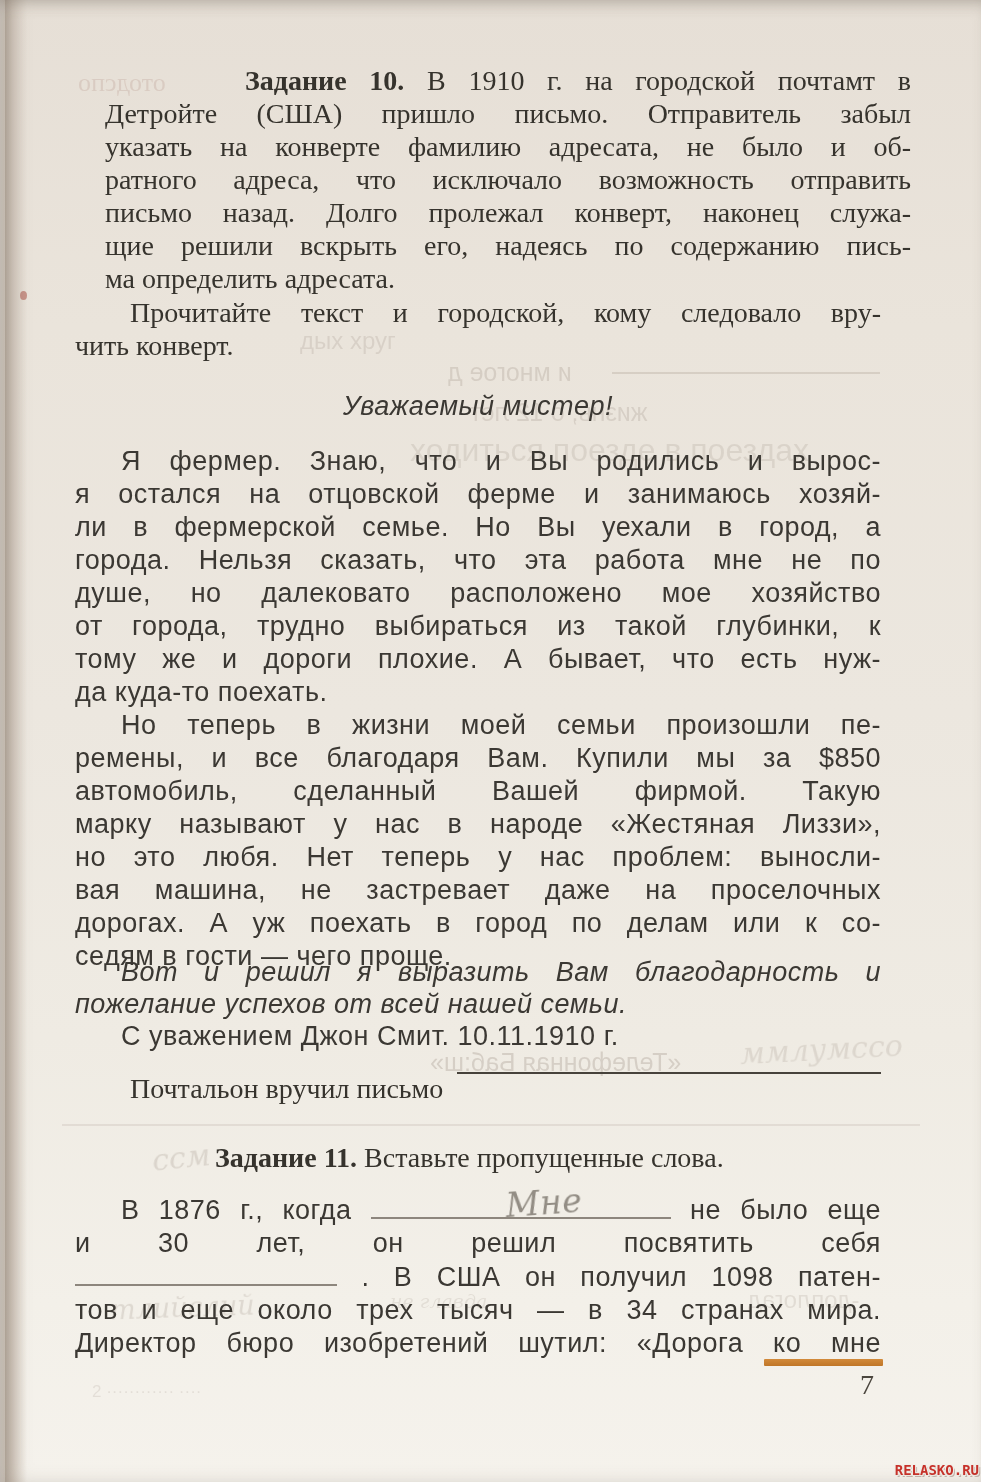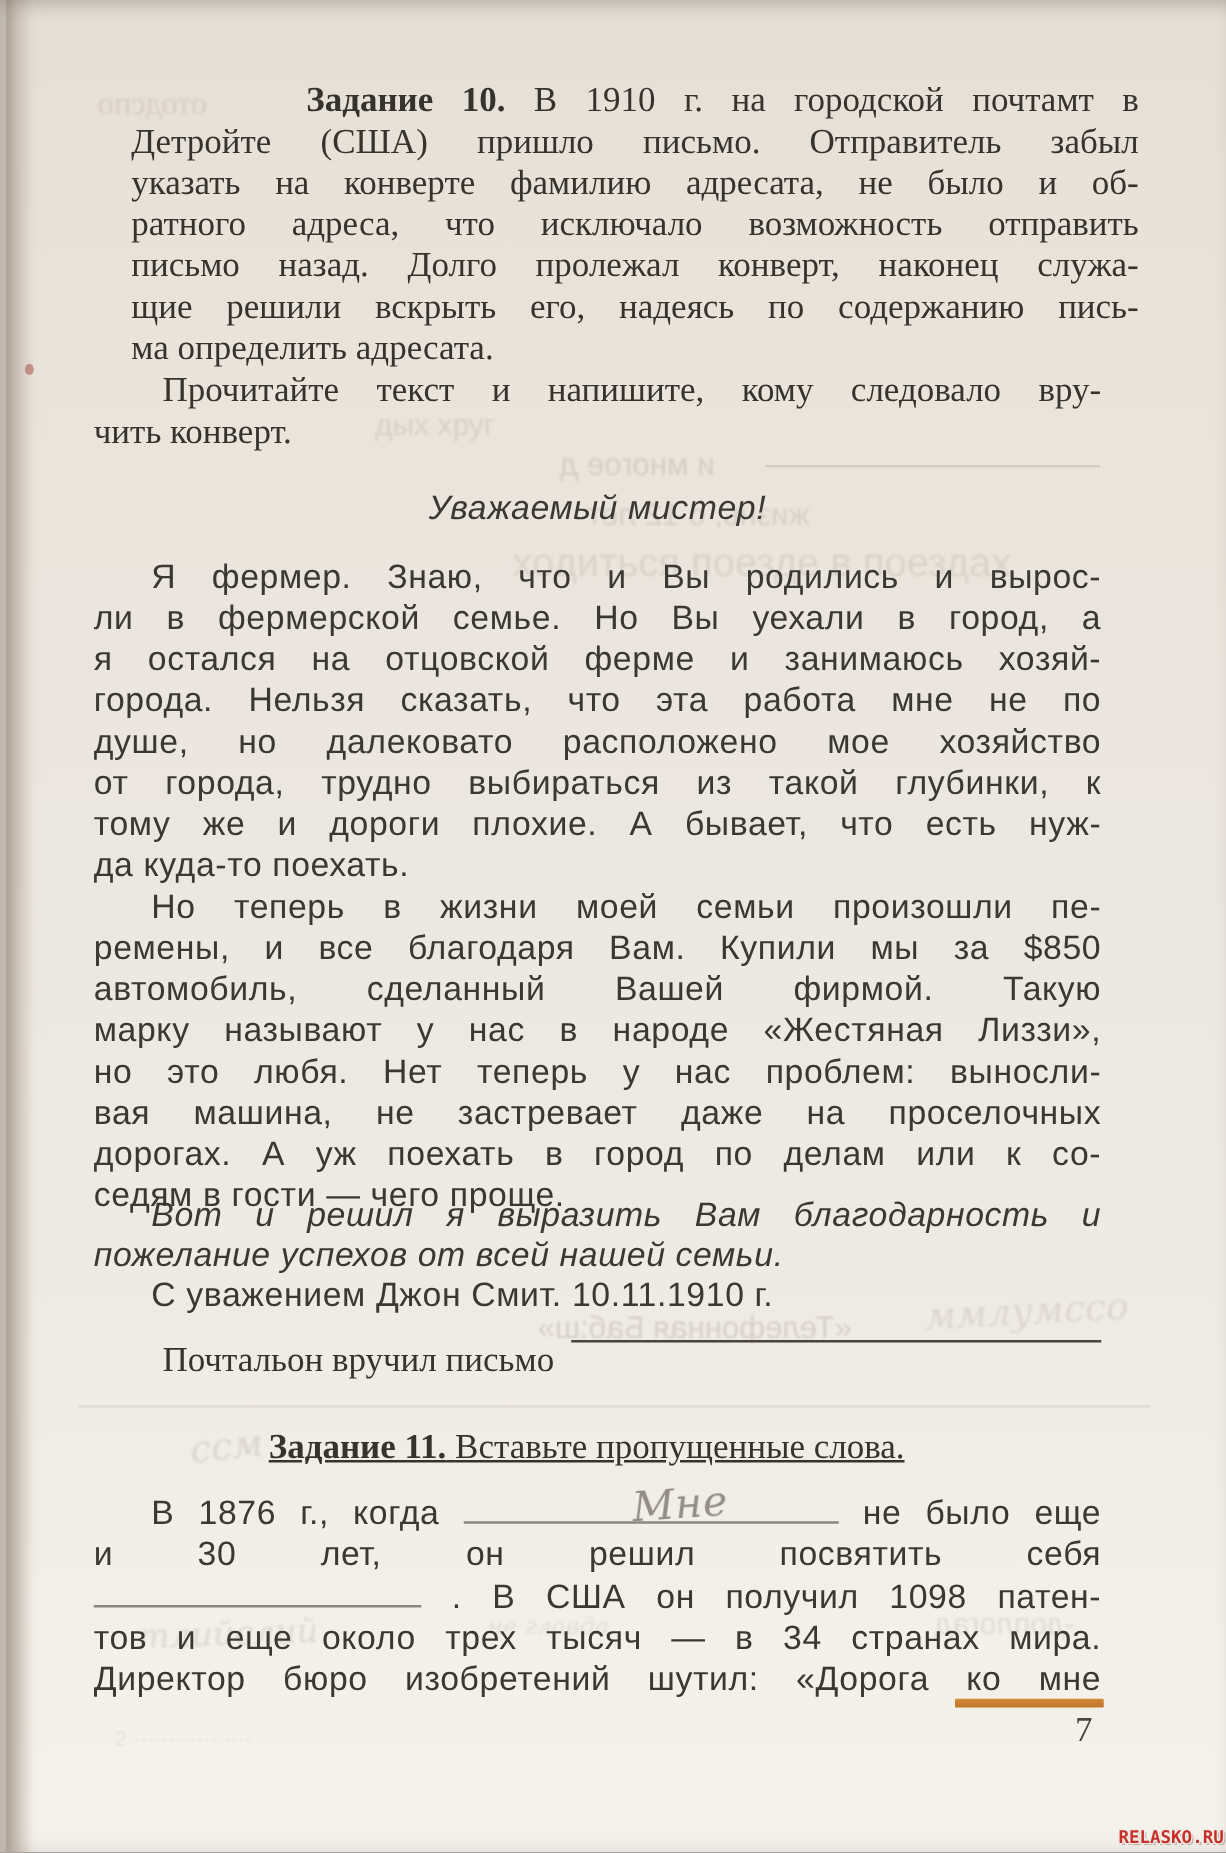--- a/index.html
+++ b/index.html
@@ -88,32 +88,32 @@
     <div class="line ind-h"><b class="tlabel">Задание 10.</b> <span>В 1910 г. на городской почтамт в</span></div>
     <div class="line">Детройте (США) пришло письмо. Отправитель забыл</div>
     <div class="line">указать на конверте фамилию адресата, не было и об-</div>
     <div class="line">ратного адреса, что исключало возможность отправить</div>
     <div class="line">письмо назад. Долго пролежал конверт, наконец служа-</div>
     <div class="line">щие решили вскрыть его, надеясь по содержанию пись-</div>
     <div class="line last">ма определить адресата.</div>
   </div>
 
   <div class="col serif" style="top:296px;">
-    <div class="line ind-p">Прочитайте текст и напишите, кому следовало вру-</div>
+    <div class="line ind-p">Прочитайте текст и городской, кому следовало вру-</div>
     <div class="line last">чить конверт.</div>
   </div>
 
   <div class="col sans" style="top:390px;">
     <div class="center-line">Уважаемый мистер!</div>
   </div>
 
   <div class="col sans" style="top:445px;">
     <div class="line ind-s">Я фермер. Знаю, что и Вы родились и вырос-</div>
+    <div class="line">я остался на отцовской ферме и занимаюсь хозяй-</div>
     <div class="line">ли в фермерской семье. Но Вы уехали в город, а</div>
-    <div class="line">я остался на отцовской ферме и занимаюсь хозяй-</div>
     <div class="line">города. Нельзя сказать, что эта работа мне не по</div>
     <div class="line">душе, но далековато расположено мое хозяйство</div>
     <div class="line">от города, трудно выбираться из такой глубинки, к</div>
     <div class="line">тому же и дороги плохие. А бывает, что есть нуж-</div>
     <div class="line last">да куда-то поехать.</div>
   </div>
 
   <div class="col sans" style="top:709px;">
     <div class="line ind-s">Но теперь в жизни моей семьи произошли пе-</div>
     <div class="line">ремены, и все благодаря Вам. Купили мы за $850</div>
@@ -134,21 +134,21 @@
     <div class="line last ind-s">С уважением Джон Смит. 10.11.1910 г.</div>
   </div>
 
   <div class="col serif" style="top:1072px;">
     <div class="pline">
       <span class="lbl">Почтальон вручил письмо</span>
       <span class="pblank"></span>
     </div>
   </div>
 
-  <div class="col serif" style="top:1141px;text-decoration:underline;">
+  <div class="col serif" style="top:1141px;">
     <div class="line last ind-h"><b class="tlabel">Задание 11.</b> <span>Вставьте пропущенные слова.</span></div>
   </div>
 
   <div class="col sans" style="top:1193px;">
     <div class="line ind-s"><span>В 1876 г., когда</span> <span class="blank b1"><span class="hand">Мне</span></span> <span>не было еще</span></div>
     <div class="line">и 30 лет, он решил посвятить себя</div>
     <div class="line"><span class="blank b2"></span> <span>. В США он получил 1098 патен-</span></div>
     <div class="line">тов и еще около трех тысяч — в 34 странах мира.</div>
     <div class="line">Директор бюро изобретений шутил: «Дорога ко мне</div>
   </div>

